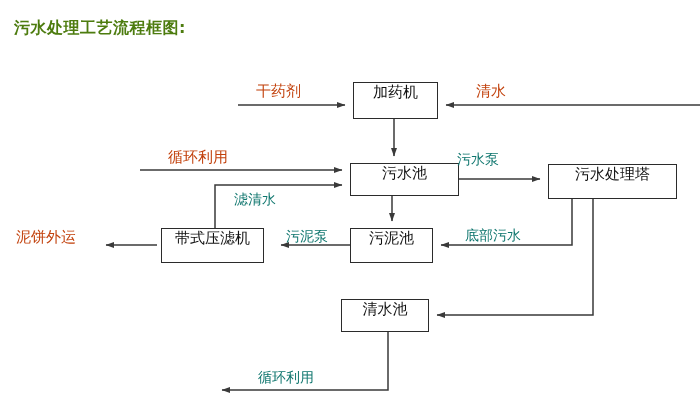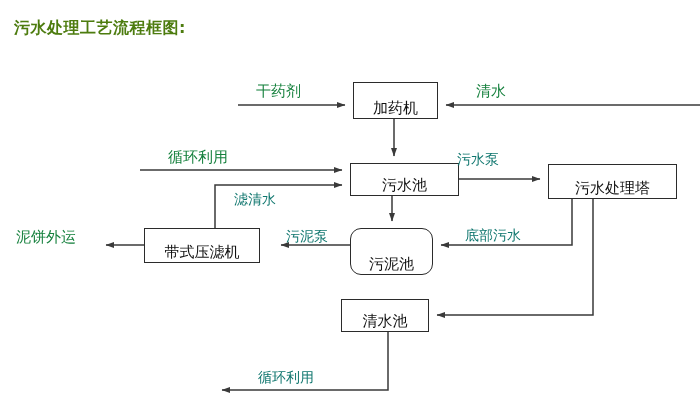--- a/index.html
+++ b/index.html
@@ -31,40 +31,40 @@
     top: 0;
     width: 700px;
     height: 420px;
   }
   .node {
     position: absolute;
     box-sizing: border-box;
     border: 1.5px solid #2b2b2b;
     background: #ffffff;
     display: flex;
-    align-items: flex-end;
+    align-items: flex-start;
     justify-content: center;
     font-size: 15px;
     color: #111111;
     white-space: nowrap;
     z-index: 3;
   }
   .edge-label {
     position: absolute;
     font-size: 14px;
     color: #0f766e;
     white-space: nowrap;
     background: transparent;
     z-index: 4;
     text-align: center;
   }
   .io-label {
     position: absolute;
     font-size: 15px;
-    color: #15803d;
+    color: #c2410c;
     white-space: nowrap;
     z-index: 4;
   }
 </style>
 </head>
 <body>
 
 <div id="canvas">
 
   <div id="title">污水处理工艺流程框图:</div>
@@ -109,25 +109,25 @@
   </div>
 
   <div class="node" style="left:350px; top:163px; width:109px; height:33px;">
     <span>污水池</span>
   </div>
 
   <div class="node" style="left:548px; top:164px; width:129px; height:35px;">
     <span>污水处理塔</span>
   </div>
 
-  <div class="node" style="left:144px; top:228px; width:116px; height:35px;">
+  <div class="node" style="left:161px; top:228px; width:103px; height:35px;">
     <span>带式压滤机</span>
   </div>
 
-  <div class="node" style="left:350px; top:228px; width:83px; height:47px;border-radius:11px;">
+  <div class="node" style="left:350px; top:228px; width:83px; height:35px;">
     <span>污泥池</span>
   </div>
 
   <div class="node" style="left:341px; top:299px; width:88px; height:33px;">
     <span>清水池</span>
   </div>
 
   <div class="io-label" style="left:256px; top:82px;">干药剂</div>
 
   <div class="io-label" style="left:476px; top:82px;">清水</div>

